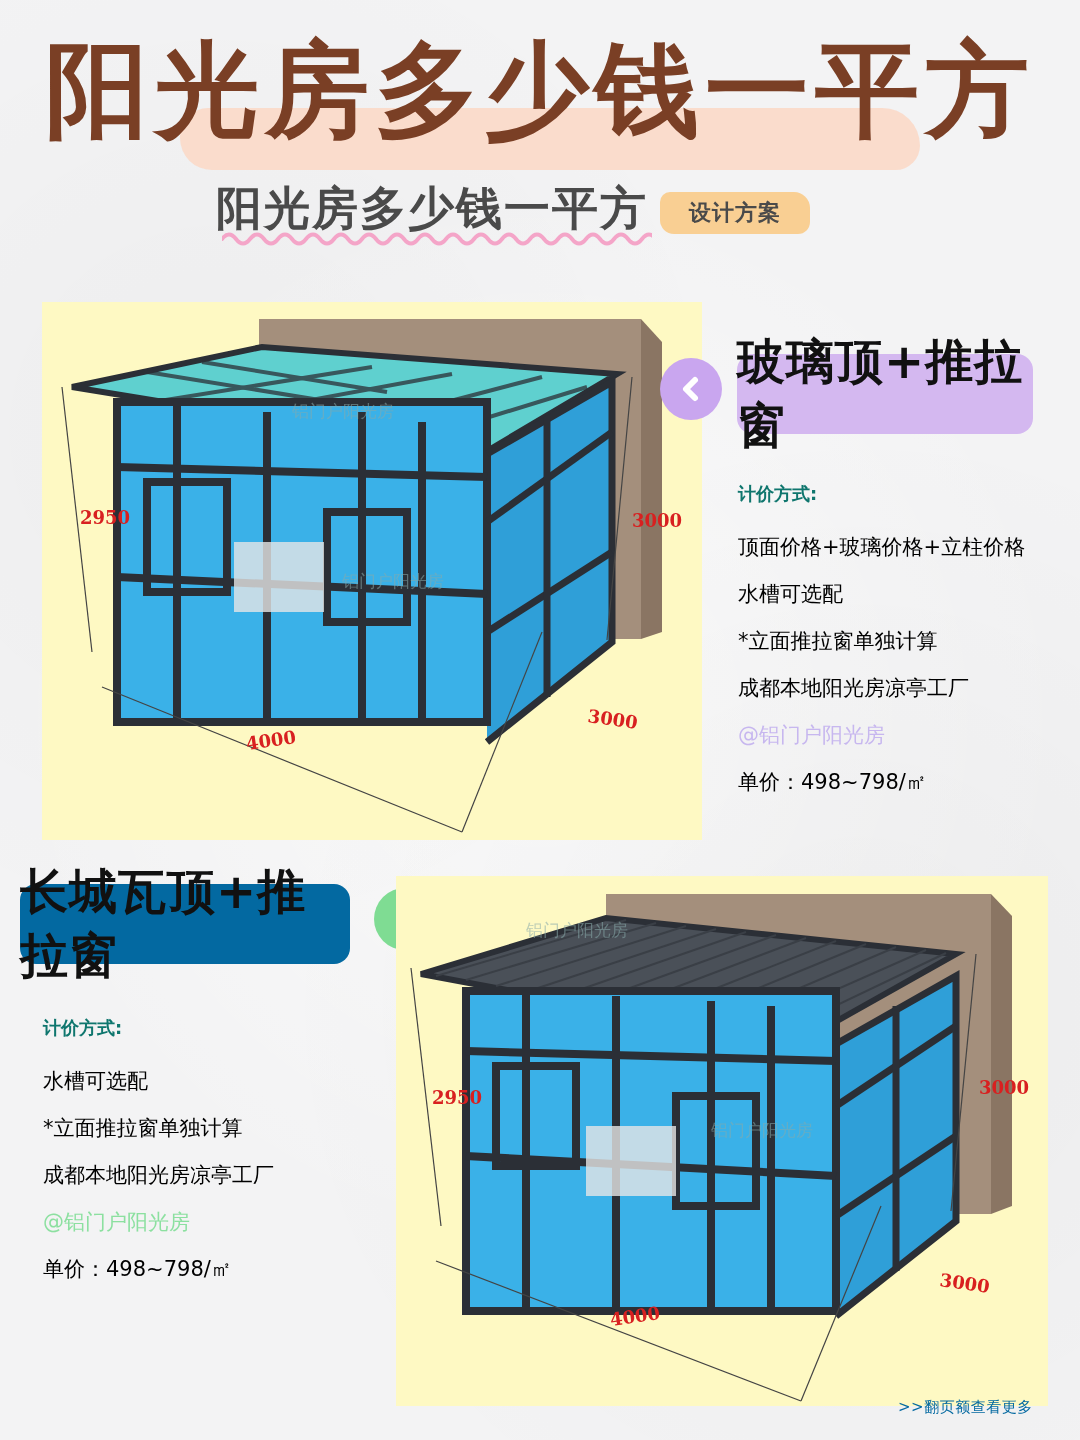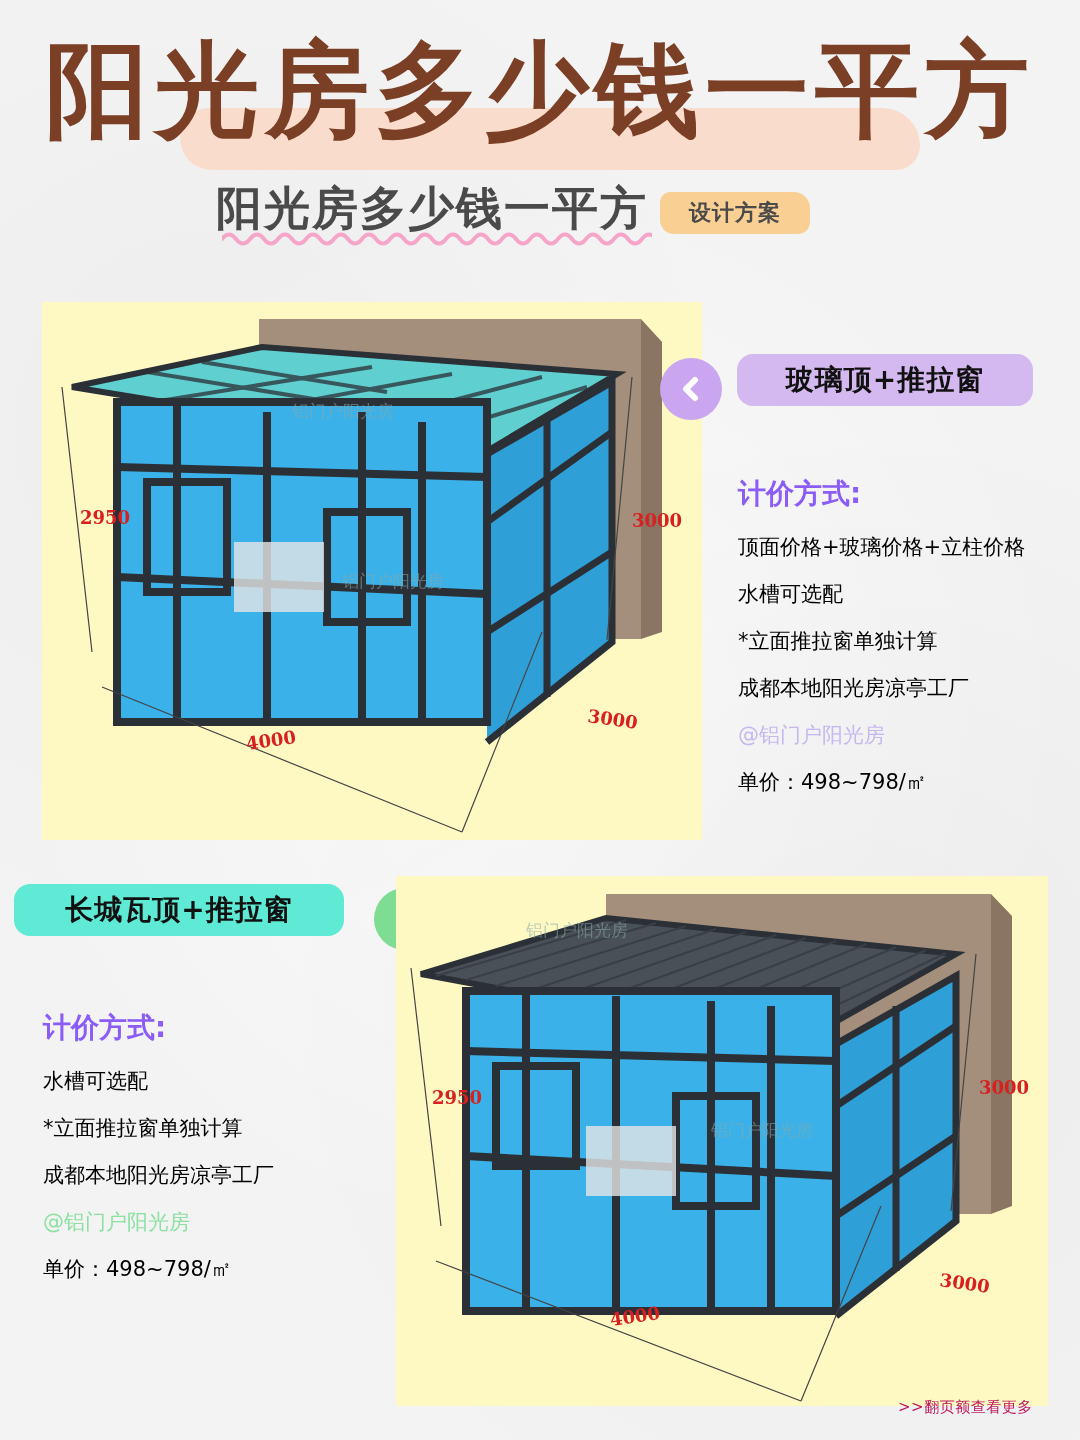--- a/index.html
+++ b/index.html
@@ -44,52 +44,52 @@
   
   .render {
     position: absolute; background: #fef9c3;
   }
   .render-1 { left: 42px; top: 302px; width: 660px; height: 538px; }
   .render-2 { left: 396px; top: 876px; width: 652px; height: 530px; }
   .render svg { width: 100%; height: 100%; display: block; }
 
   
   .pill {
-    position: absolute; height: 52px; border-radius: 16px;
+    position: absolute; height: 80px; border-radius: 16px;
     display: flex; align-items: center; justify-content: center;
-    font-weight: bold; font-size: 28px; color: #111; letter-spacing: 1px;
+    font-weight: bold; font-size: 48px; color: #111; letter-spacing: 1px;
   }
   .pill-1 { left: 737px; top: 354px; width: 296px; background: #d4b8f0; }
-  .pill-2 { left: 14px; top: 884px; width: 330px; background: #5eead4; }
+  .pill-2 { left: 20px; top: 884px; width: 330px; background: #0369a1; }
 
   .arrow-btn {
     position: absolute; width: 62px; height: 62px; border-radius: 50%;
     display: flex; align-items: center; justify-content: center;
   }
   .arrow-1 { left: 660px; top: 358px; background: #c9a6ef; }
   .arrow-2 { left: 374px; top: 888px; background: #7fdc93; }
   .arrow-btn svg { width: 30px; height: 30px; }
 
   
   .info { position: absolute; }
   .info-1 { left: 738px; top: 474px; }
   .info-2 { left: 43px; top: 1008px; }
   .info .heading {
-    font-weight: bold; font-size: 28px; line-height: 40px; color: #8b5cf6;
+    font-weight: bold; font-size: 18px; line-height: 40px; color: #0f766e;
     margin-bottom: 10px;
   }
   .info .line {
     font-size: 21px; line-height: 47px; color: #000000; white-space: nowrap;
   }
   .info-1 .at { color: #c7b7ef; }
   .info-2 .at { color: #8ce0a0; }
 
   .footer-hint {
     position: absolute; left: 898px; top: 1398px;
-    font-size: 15px; color: #be185d; letter-spacing: 0.5px;
+    font-size: 15px; color: #0369a1; letter-spacing: 0.5px;
   }
 </style>
 </head>
 <body>
 
 <div class="title-wrap">
   <div class="title-highlight"></div>
   <div class="title">阳光房多少钱一平方</div>
 </div>
 

